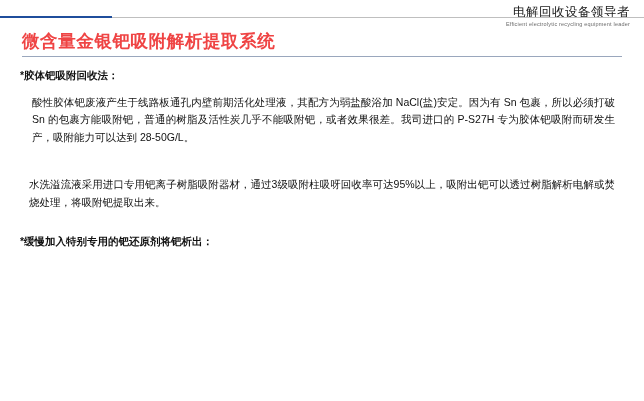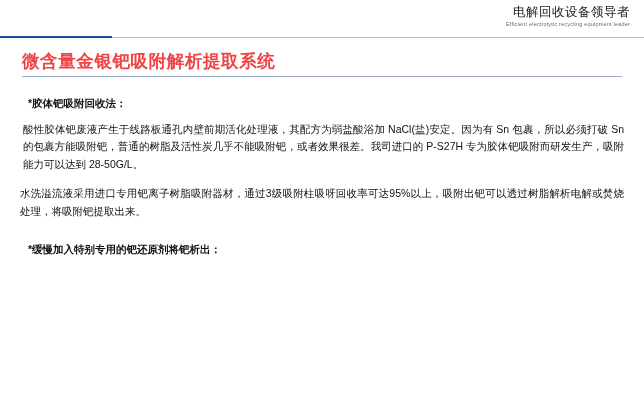--- a/index.html
+++ b/index.html
@@ -17,21 +17,21 @@
   }
   .page {
     position: relative;
     width: 644px;
     height: 401px;
     box-sizing: border-box;
   }
   
   .header {
     position: relative;
-    height: 38px;
+    height: 18px;
     padding-right: 14px;
     text-align: right;
     box-sizing: border-box;
   }
   .header-cn {
     font-size: 12.5px;
     color: #1a1a1a;
     letter-spacing: 0.5px;
     line-height: 16px;
     padding-top: 4px;
@@ -81,24 +81,24 @@
     padding: 10px 20px 0 20px;
     font-size: 10.5px;
     line-height: 17.5px;
     color: #111111;
   }
   .sec-head {
     font-size: 10.5px;
     font-weight: bold;
     color: #111111;
     line-height: 17.5px;
-    margin: 8px;
+    margin: 0;
   }
   .para {
-    margin: 0;
+    margin: 9px;
     text-align: justify;
     text-justify: inter-ideograph;
     font-size: 10.5px;
     line-height: 17.5px;
   }
   .para.indent {
     text-indent: 0;
     padding-left: 3px;
   }
   .gap-md { height: 12px; }

